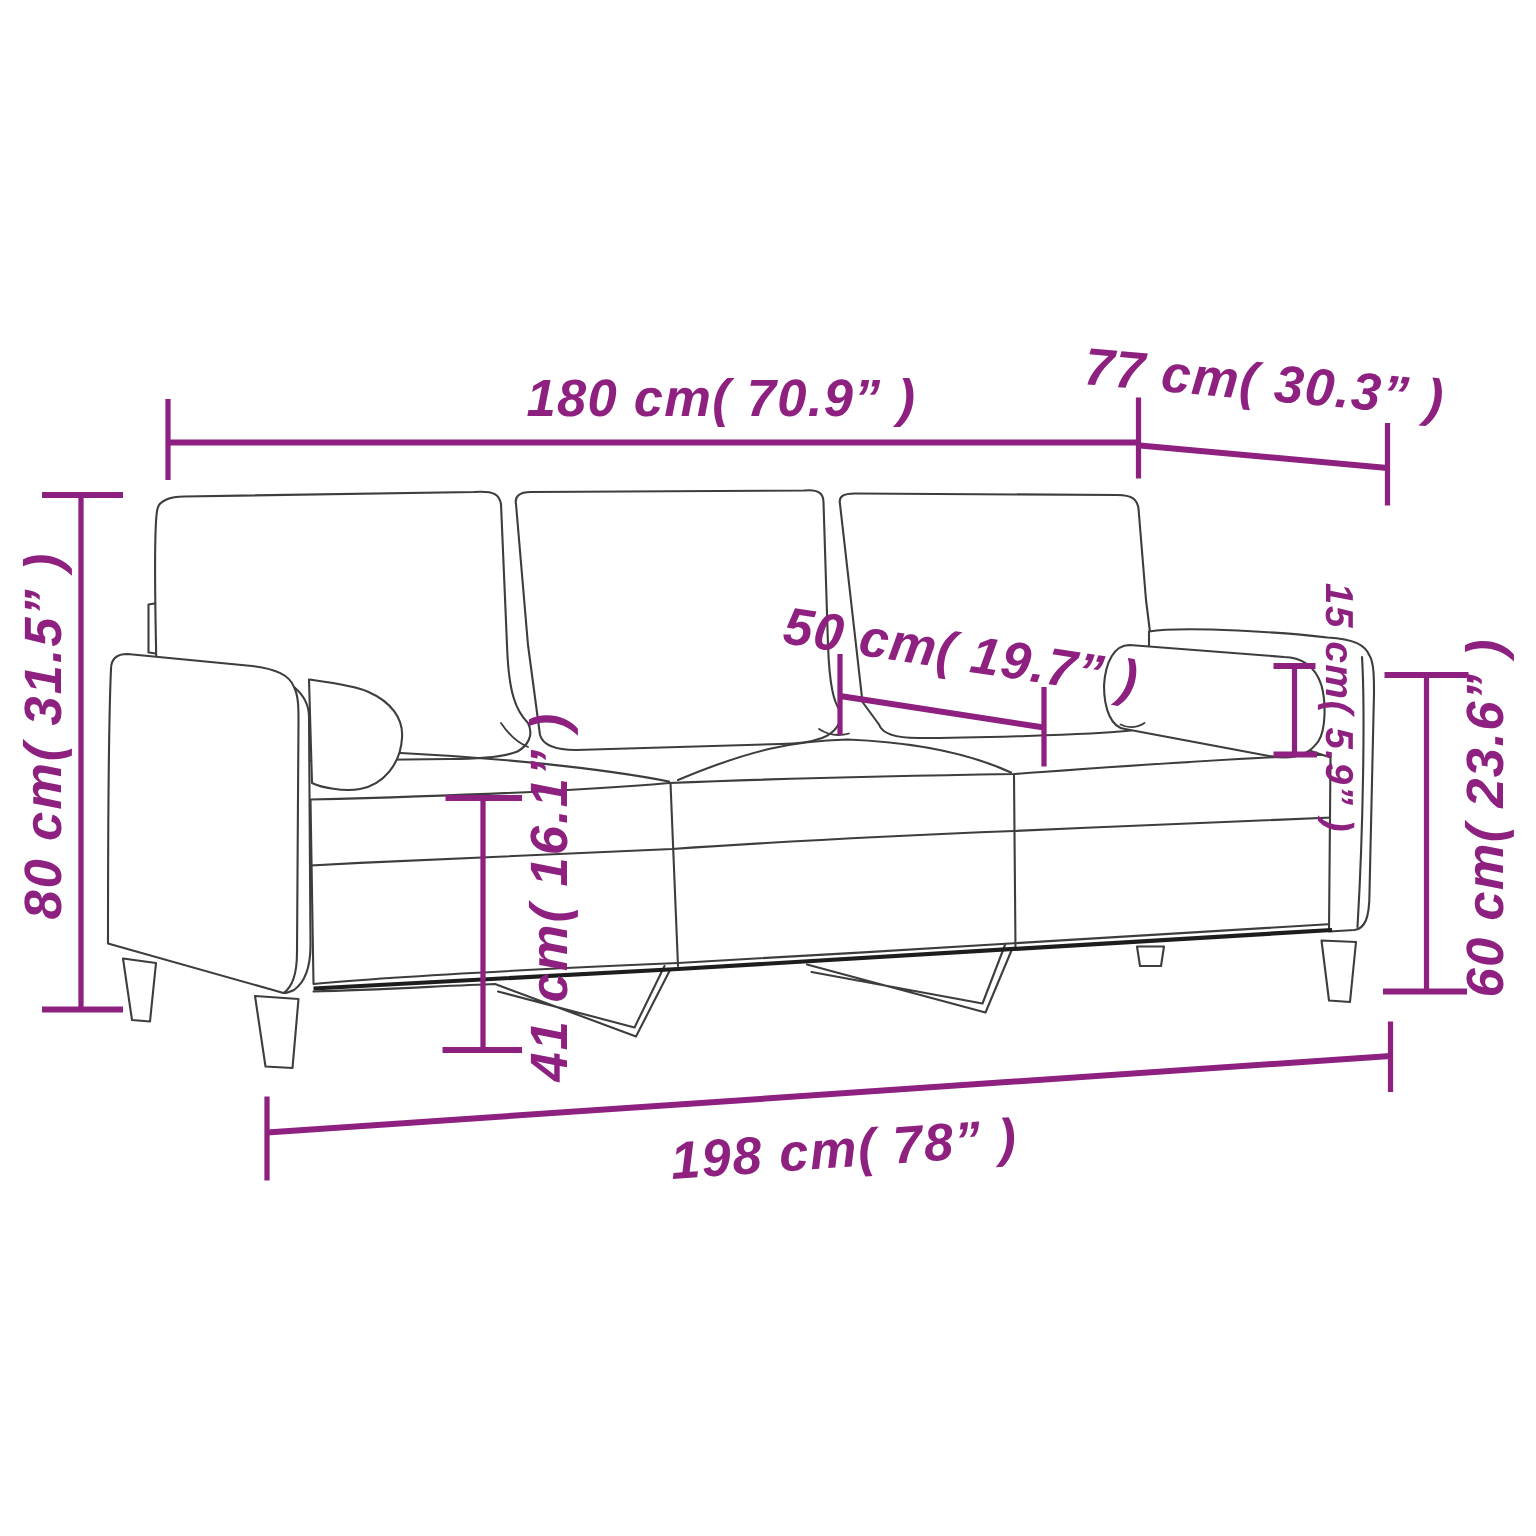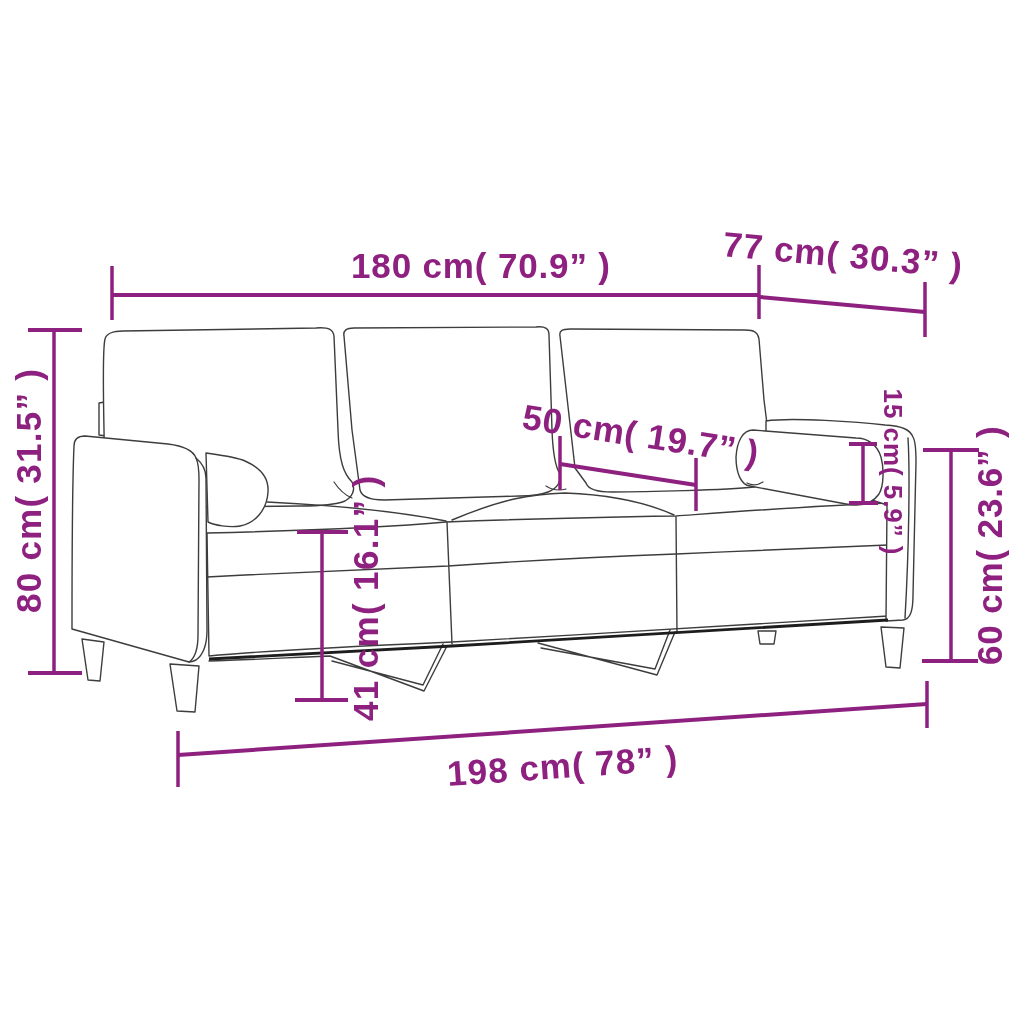--- a/index.html
+++ b/index.html
@@ -1,16 +1,16 @@
 <!DOCTYPE html>
 <html><head>
 <meta charset="utf-8">
 <style>
   html,body{margin:0;padding:0;background:#ffffff;}
-  .stage{position:relative;width:1024px;height:1024px;background:#ffffff;overflow:hidden;}
+  .stage{position:relative;width:1024px;height:1024px;background:#ffffff;overflow:hidden;font-style:italic;}
   text{font-family:"Liberation Sans", sans-serif;font-weight:bold;font-size:35px;fill:#8e2180;}
   .sm{font-size:26px;}
 </style>
 </head>
 <body>
 <div class="stage">
 <svg width="1024" height="1024" viewBox="0 0 1024 1024" xmlns="http://www.w3.org/2000/svg">
   <g stroke="#3d3d3d" stroke-width="1.4" fill="#ffffff" stroke-linejoin="round" stroke-linecap="round">
 
     <path d="M99,403 L111,401 L114,437 L99,435 Z"></path>

